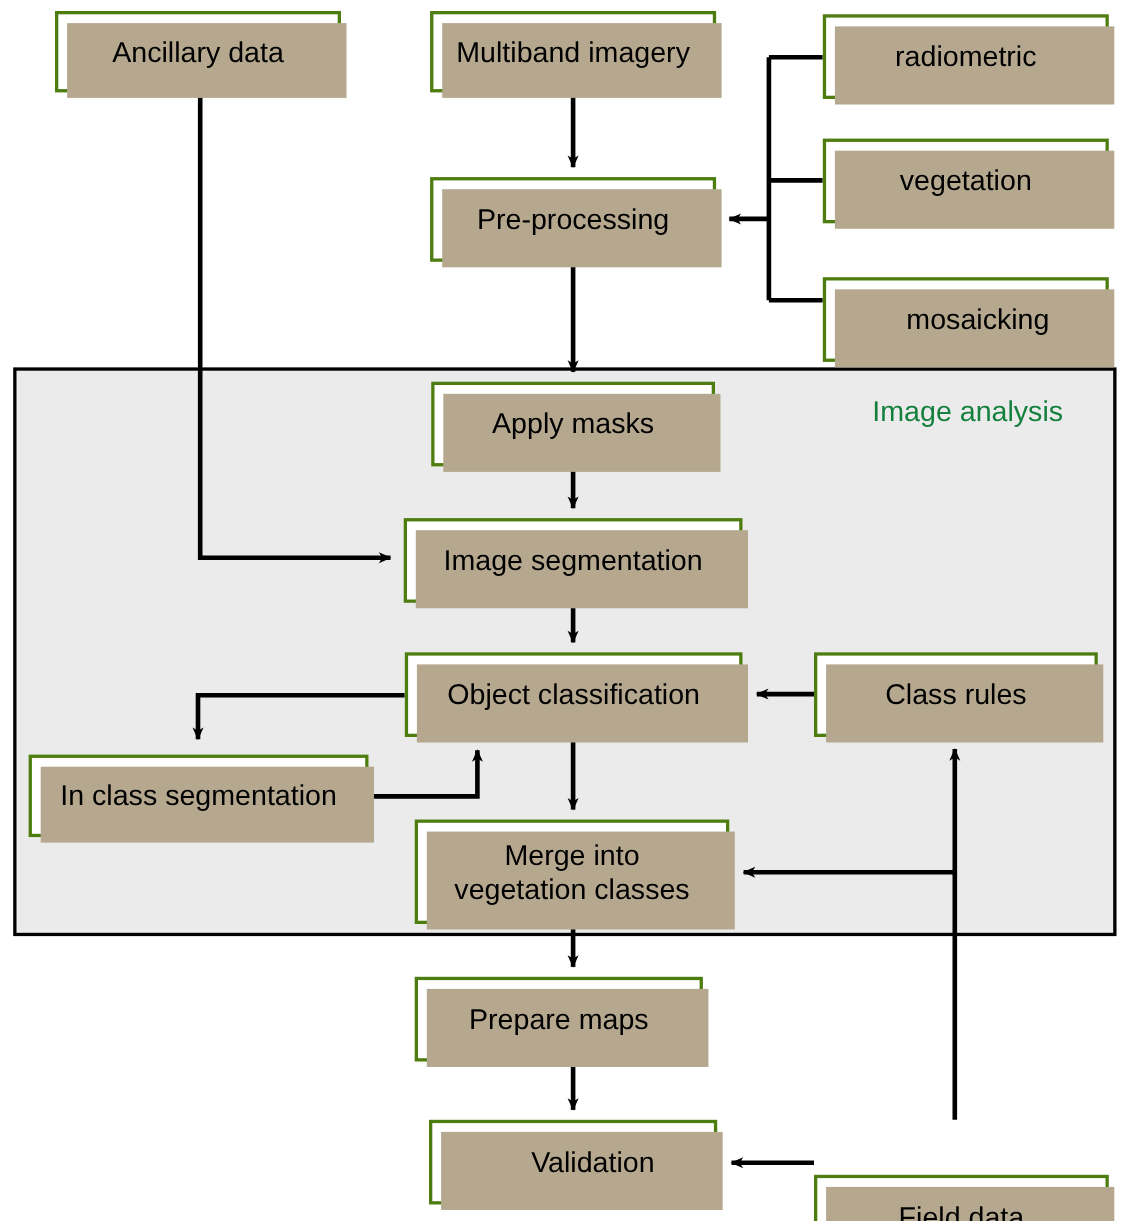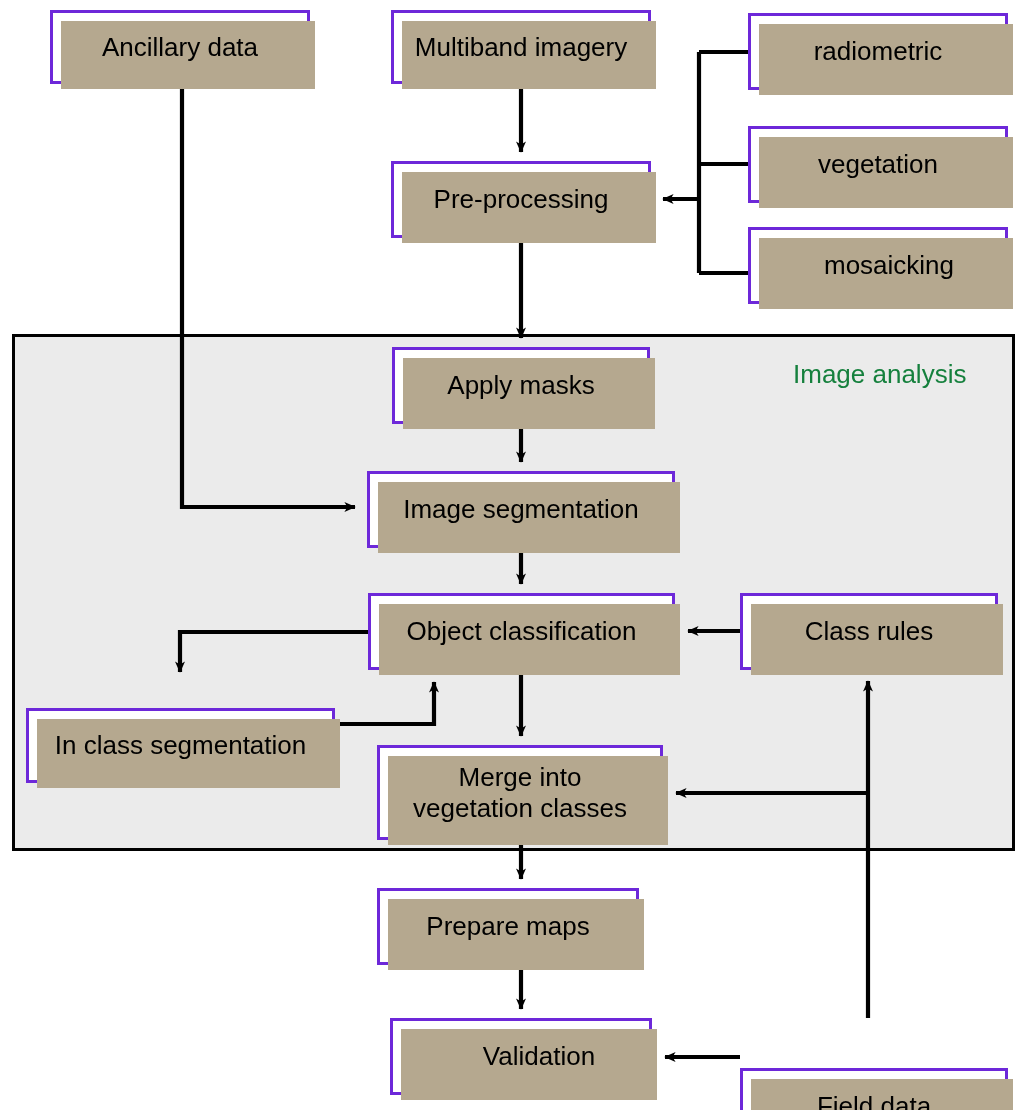--- a/index.html
+++ b/index.html
@@ -32,21 +32,21 @@
   .group-label {
     position: absolute;
     font-size: 26px;
     color: #15803d;
     white-space: nowrap;
   }
   .node {
     position: absolute;
     box-sizing: border-box;
     background: #ffffff;
-    border: 3px solid #6d28d9;
+    border: 3px solid #4d7c0f;
     display: flex;
     align-items: center;
     justify-content: center;
     text-align: center;
     color: #000000;
     font-size: 26px;
     line-height: 1.18;
     z-index: 3;
   }
   .node .shadow {
@@ -131,21 +131,21 @@
   <div class="node" style="left:748px; top:13px; width:260px; height:77px;">
     <span class="shadow"></span>
     <span class="label">radiometric</span>
   </div>
 
   <div class="node" style="left:748px; top:126px; width:260px; height:77px;">
     <span class="shadow"></span>
     <span class="label">vegetation</span>
   </div>
 
-  <div class="node" style="left:748px; top:227px; width:260px; height:77px;padding-left:22px;">
+  <div class="node" style="left:748px; top:252px; width:260px; height:77px;padding-left:22px;">
     <span class="shadow"></span>
     <span class="label">mosaicking</span>
   </div>
 
   <div class="node" style="left:391px; top:161px; width:260px; height:77px;">
     <span class="shadow"></span>
     <span class="label">Pre-processing</span>
   </div>
 
   <div class="node" style="left:367px; top:471px; width:308px; height:77px;">
@@ -161,21 +161,21 @@
   <div class="node" style="left:368px; top:593px; width:307px; height:77px;">
     <span class="shadow"></span>
     <span class="label">Object classification</span>
   </div>
 
   <div class="node" style="left:740px; top:593px; width:258px; height:77px;">
     <span class="shadow"></span>
     <span class="label">Class rules</span>
   </div>
 
-  <div class="node" style="left:26px; top:708px; width:309px; height:75px;">
+  <div class="node" style="left:26px; top:686px; width:309px; height:75px;">
     <span class="shadow"></span>
     <span class="label">In class segmentation</span>
   </div>
 
   <div class="node" style="left:377px; top:745px; width:286px; height:95px;">
     <span class="shadow"></span>
     <span class="label">Merge into
 vegetation classes</span>
   </div>
 

